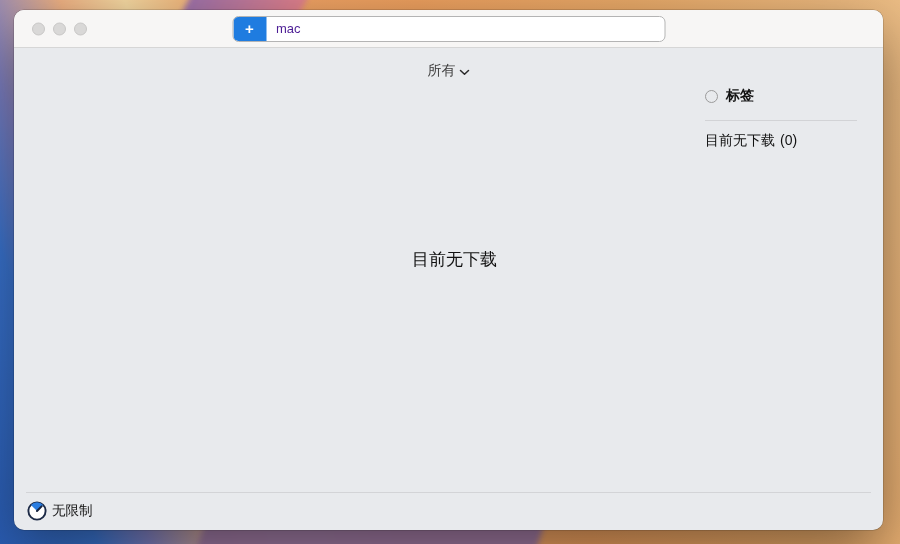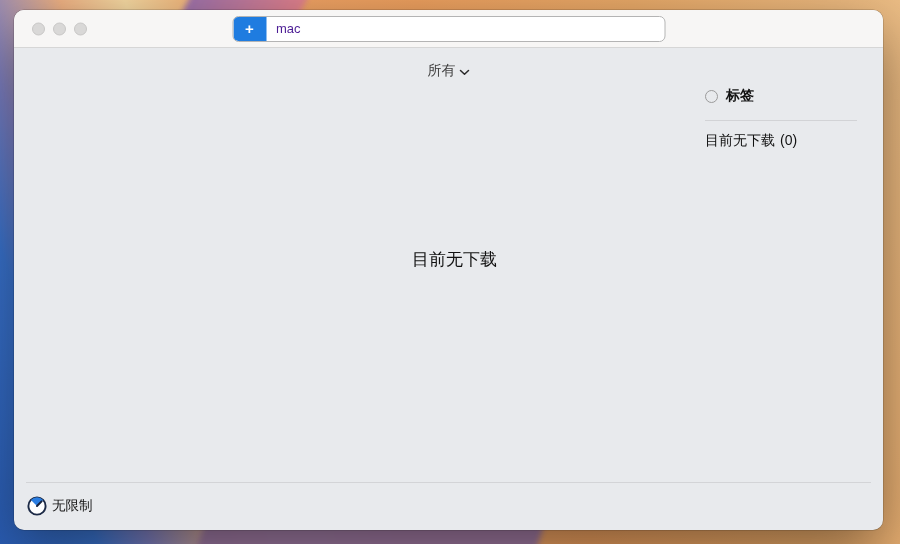--- a/index.html
+++ b/index.html
@@ -94,21 +94,21 @@
   .tag-count { margin-left: 5px; }
 
   
   .empty {
     position: absolute; left: 12px; right: 0; top: 238px;
     text-align: center; font-size: 17px; font-weight: 500; color: #111;
   }
 
   
   .footer {
-    position: absolute; left: 0; right: 0; bottom: 0; height: 48px;
+    position: absolute; left: 0; right: 0; bottom: 0; height: 38px;
     display: flex; align-items: center; padding: 0 13px;
   }
   .footer::before {
     content: ""; position: absolute; top: 0; left: 12px; right: 12px;
     height: 1px; background: #d3d4d7;
   }
   .speed-ctl { display: inline-flex; align-items: center; gap: 5px; cursor: pointer; }
   .speed-label { font-size: 13.5px; color: #111; }
 </style>
 </head>

